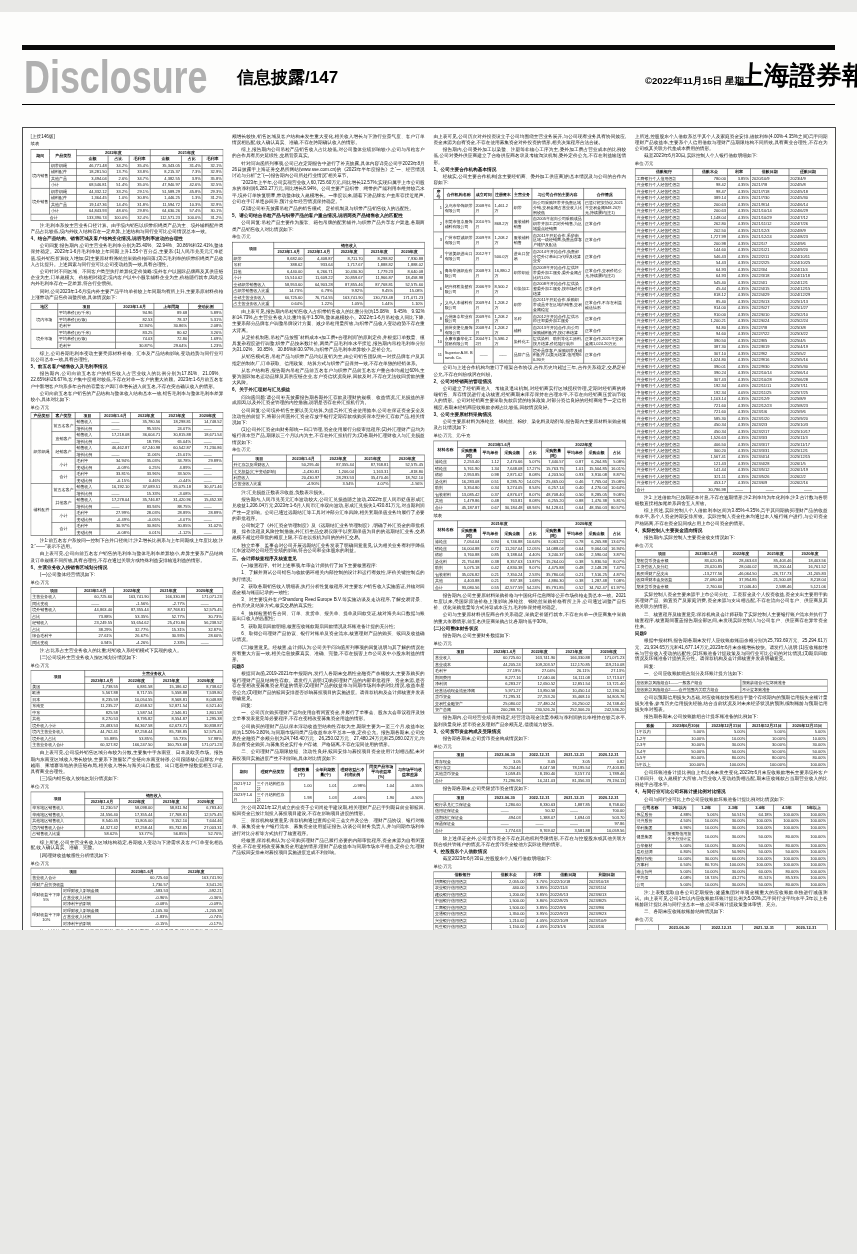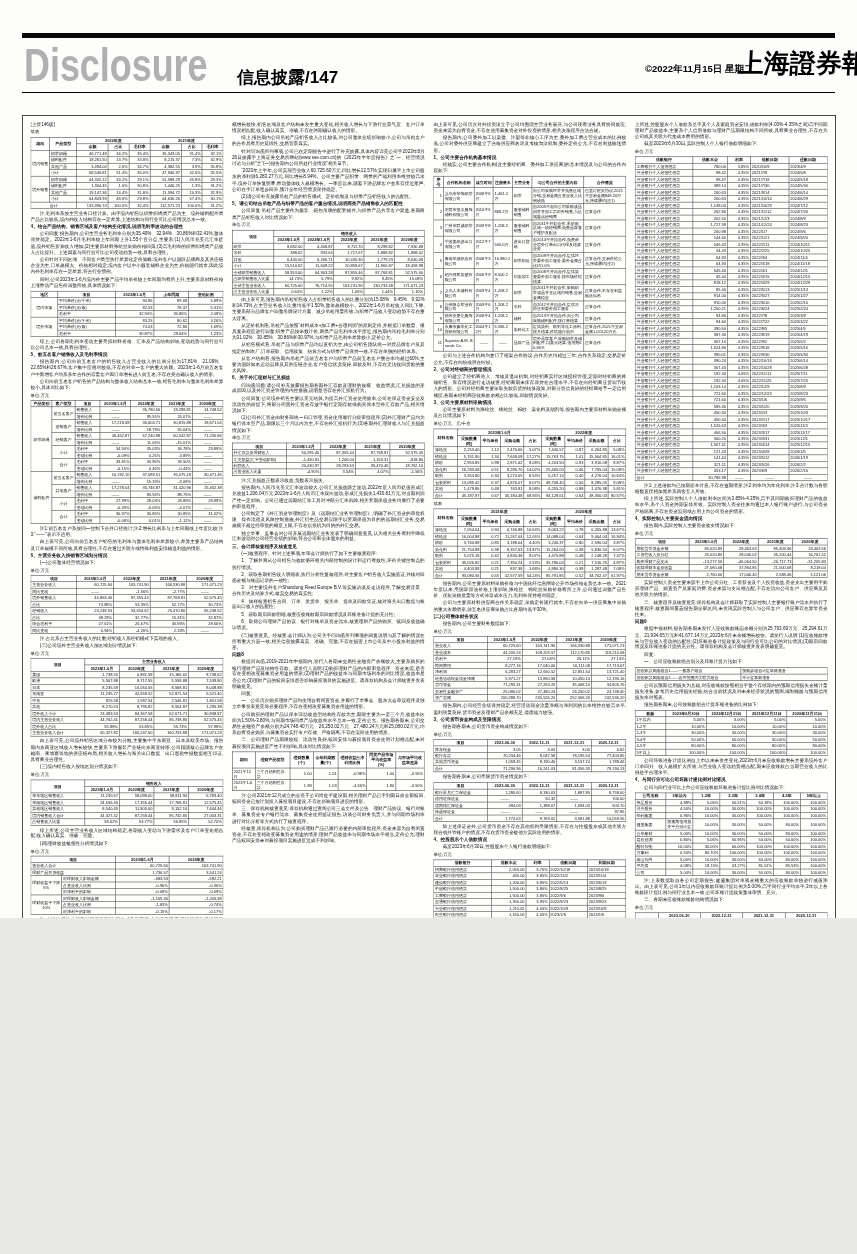--- a/index.html
+++ b/index.html
@@ -1,19 +1,19 @@
 <!DOCTYPE html>
 <html><head>
 <meta charset="utf-8">
 <style>
   html,body{margin:0;padding:0;background:#e8e8e6;}
-  .page{position:relative;width:857px;height:918px;background:#fdfdfc;font-family:"Liberation Sans","DejaVu Sans",sans-serif;color:#141414;overflow:hidden;}
+  .page{position:relative;width:857px;height:918px;background:#fdfdfc;font-family:"Liberation Sans","DejaVu Sans",sans-serif;color:#141414;overflow:hidden;margin-top:12px;}
   .topbar{position:absolute;left:22px;top:33px;width:813px;height:5px;background:#0a0a0a;}
   .brand{position:absolute;left:24px;top:42px;font-size:46px;font-weight:800;color:#b0b0b0;letter-spacing:0px;transform:scaleX(.78);transform-origin:0 0;white-space:nowrap;line-height:1;}
-  .section{position:absolute;left:237px;top:66px;font-size:17px;font-weight:bold;color:#000;white-space:nowrap;}
+  .section{position:absolute;left:237px;top:54px;font-size:17px;font-weight:bold;color:#000;white-space:nowrap;}
   .date{position:absolute;left:645px;top:63px;font-size:9.5px;font-weight:bold;color:#000;white-space:nowrap;}
   .paper{position:absolute;left:738px;top:46px;font-size:26px;font-weight:bold;font-family:"DejaVu Serif","Liberation Serif",serif;color:#000;white-space:nowrap;transform:skewX(-3deg);}
   .rule{position:absolute;left:22px;top:92px;width:813px;height:1px;background:#000;}
   .frame{position:absolute;left:22px;top:115px;width:812px;height:1103px;border:1px solid #4a4a4a;overflow:hidden;background:#fefefd;}
   .cols{width:1504px;transform:scale(0.54);transform-origin:0 0;display:flex;gap:16px;padding:10px 14px 0 14px;box-sizing:border-box;align-items:stretch;}
   .col{flex:1 1 0;min-width:0;font-size:8.6px;line-height:11.4px;text-align:justify;display:flex;flex-direction:column;height:2020px;overflow:hidden;}
   .para{margin:0 0 2px 0;text-indent:2em;}
   .noind{text-indent:0;}
   .bold{font-weight:bold;}
   .cap{font-size:8px;margin:1px 0 1px 0;}

